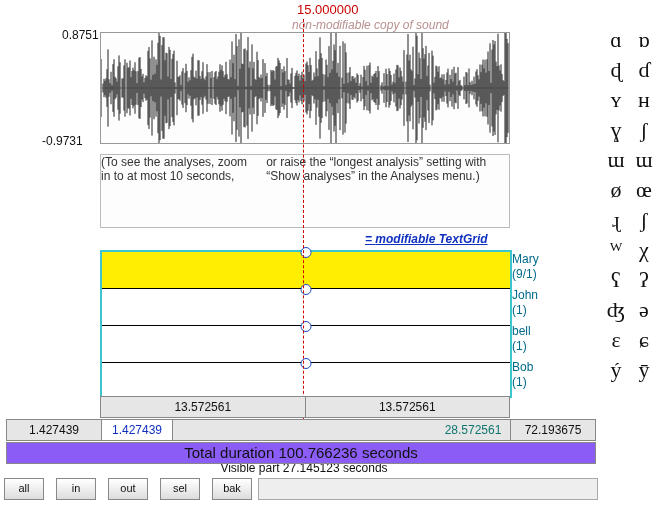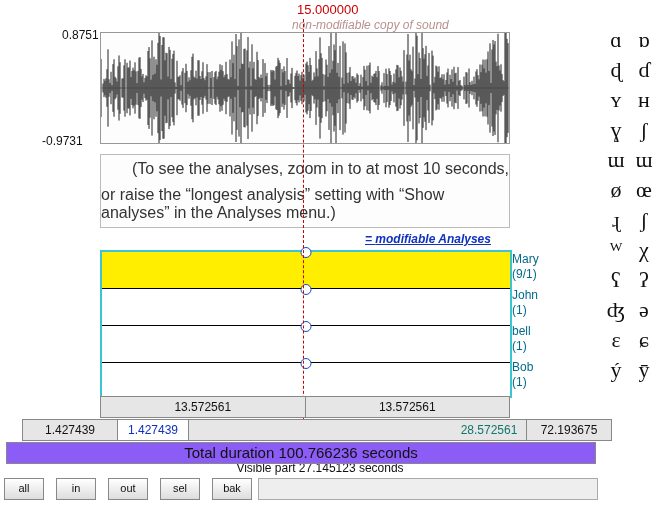--- a/index.html
+++ b/index.html
@@ -5,41 +5,41 @@
   html,body{margin:0;padding:0;font-family:Arial,Helvetica,sans-serif;font-size:12px;color:#111;background:#fff;}
   .app{position:relative;width:666px;height:507px;}
   
   .main{position:absolute;left:0;top:0;width:600px;height:507px;}
   .cursor-time{position:absolute;left:297px;top:2px;color:#c00;font-size:13px;text-anchor:middle;}
   .nmcopy{position:absolute;left:292px;top:18px;color:#b98f8f;font-style:italic;font-size:12px;}
   .amp-max{position:absolute;left:49px;top:28px;font-size:12px;margin-left:13px;}
   .amp-min{position:absolute;left:42px;top:134px;font-size:12px;}
   .wave-box{position:absolute;left:100px;top:32px;width:408px;height:110px;border:1px solid #999;background:#fdfdfd;}
   .wave-box svg{width:100%;height:100%;display:block;}
-  .hint-box{position:absolute;left:100px;top:154px;width:408px;height:72px;border:1px solid #bbb;background:#fdfdfd;display:flex;flex-direction:column;align-items:flex-end;justify-content:center;gap:8px;color:#333;font-size:16px;}
+  .hint-box{position:absolute;left:100px;top:154px;width:408px;height:72px;border:1px solid #bbb;background:#fdfdfd;display:flex;flex-direction:row;align-items:flex-start;justify-content:center;gap:8px;color:#333;font-size:12px;}
   .mod-tg{position:absolute;left:365px;top:232px;font-style:italic;font-weight:bold;color:#1030c0;font-size:12px;text-decoration:underline;}
   .mod-tg-pre{color:#1030c0;font-style:italic;}
   
   .tg{position:absolute;left:100px;top:250px;width:408px;height:144px;border:2px solid #3cc5ce;}
   .tier{height:36px;border-bottom:1px solid #000;position:relative;background:#fff;}
   .tier:last-child{border-bottom:none;}
   .tier.selected{background:#ffee00;}
   .tier-num{position:absolute;top:8px;right:412px;width:18px;height:36px;font-size:18px;color:#006a8a;text-align:right;}
   .tier-num.sel{color:#b53a00;}
   .hand{position:absolute;right:436px;top:8px;color:#b53a00;font-size:15px;}
   .tier-name{position:absolute;left:512px;top:0;color:#006a8a;font-size:12px;line-height:15px;}
   .tier-marker{position:absolute;top:-5px;left:50%;transform:translateX(-50%);width:9px;height:9px;border:1px solid #1449c7;border-radius:50%;background:#fff;}
   .tg-wrap{position:absolute;left:0;top:250px;width:600px;height:144px;}
   
   .cursor-line{position:absolute;left:303px;top:19px;height:410px;border-left:1px dashed #c00;}
   
   .timebar1{position:absolute;left:100px;top:396px;width:408px;height:20px;display:flex;background:#e6e6e6;border:1px solid #888;}
   .timebar1 .half{flex:1;text-align:center;font-size:12px;line-height:20px;border-right:1px solid #888;}
   .timebar1 .half:last-child{border-right:none;}
-  .timebar2{position:absolute;left:22px;top:419px;width:588px;height:20px;background:#e6e6e6;border:1px solid #888;display:flex;}
+  .timebar2{position:absolute;left:6px;top:419px;width:588px;height:20px;background:#e6e6e6;border:1px solid #888;display:flex;}
   .timebar2 .cell{border-right:1px solid #888;line-height:20px;text-align:center;font-size:12px;}
   .timebar2 .cell:last-child{border-right:none;}
   .cell.a{width:94px;}
   .cell.b{width:70px;color:#1030c0;background:#fff;}
   .cell.c{flex:1;margin-top:38px;}
   .cell.d{width:74px;color:#0f766e;}
   .cell.e{width:84px;}
   .timebar3{position:absolute;left:6px;top:442px;width:588px;height:20px;background:#8b5cf6;border:1px solid #888;text-align:center;line-height:20px;font-size:15px;}
   
   .btnrow{position:absolute;left:4px;top:478px;height:22px;display:flex;gap:12px;align-items:center;}
@@ -68,21 +68,21 @@
           </g>
     </svg>
   </div>
 
   <div class="hint-box">
     <div>(To see the analyses, zoom in to at most 10 seconds,</div>
     <div>or raise the “longest analysis” setting with “Show analyses” in the Analyses menu.)</div>
   </div>
 
   <span class="mod-tg">
-    <span class="mod-tg-pre">=</span> <span>modifiable Analyses</span>
+    <span class="mod-tg-pre">=</span> <span>modifiable TextGrid</span>
   </span>
 
   <div class="tg-wrap">
     <span class="hand" style="top:6px;">☞</span>
     <span class="tier-num sel" style="top:6px;">1</span>
     <span class="tier-num" style="top:42px;">2</span>
     <span class="tier-num" style="top:78px;">3</span>
     <span class="tier-num" style="top:114px;">4</span>
 
     <div class="tier-name" style="top:2px;">

